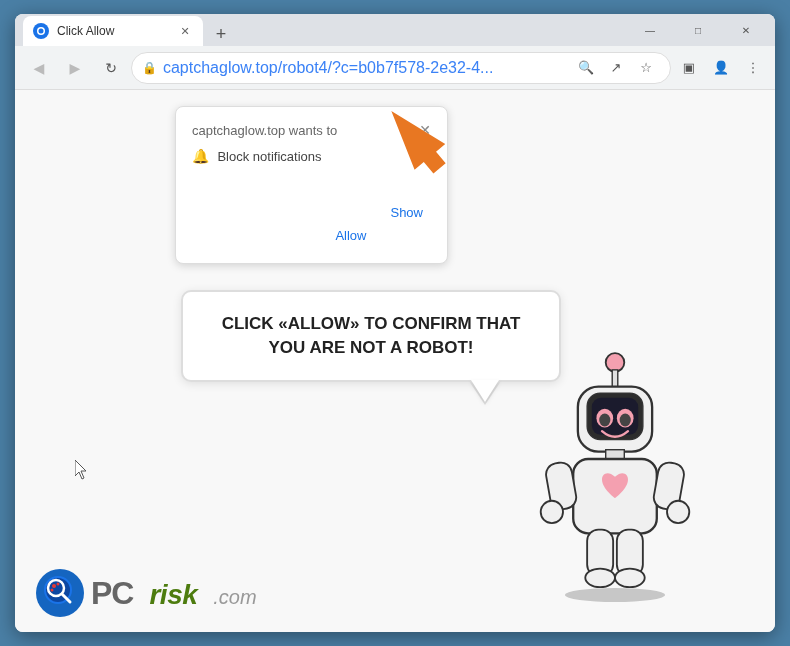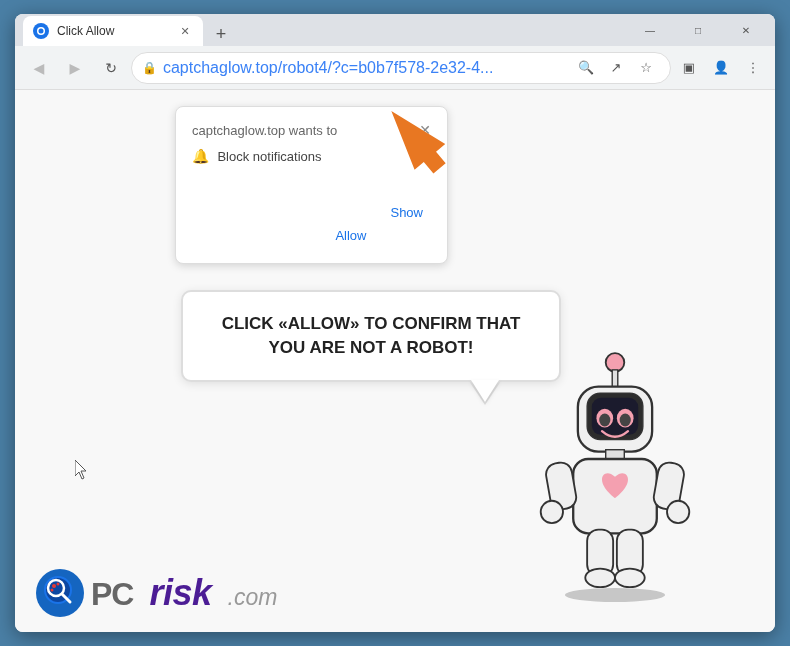--- a/index.html
+++ b/index.html
@@ -542,19 +542,19 @@
 
           <line x1="27" y1="26" x2="35" y2="34" stroke="white" stroke-width="3" stroke-linecap="round"></line>
 
           <circle cx="19" cy="18" r="2" fill="#e53935"></circle>
           <circle cx="23" cy="16" r="1.5" fill="#e53935"></circle>
           <circle cx="17" cy="22" r="1.5" fill="#e53935"></circle>
         </svg>
       </div>
       <div style="display:flex; align-items:baseline; gap:16px;">
         <span style="font-size:32px; font-weight:900; color:#666; letter-spacing:-1px;">PC</span>
-        <span style="font-size:36px; font-weight:700; color:#4c1d95; font-style:italic; letter-spacing:-0.5px;">risk</span>
-        <span style="font-size:23px; font-weight:500; color:#999; font-style:italic;">.com</span>
+        <span style="font-size:28px; font-weight:700; color:#4d7c0f; font-style:italic; letter-spacing:-0.5px;">risk</span>
+        <span style="font-size:20px; font-weight:500; color:#999; font-style:italic;">.com</span>
       </div>
     </div>
 
   </div>
 </div>
 
 </body></html>

